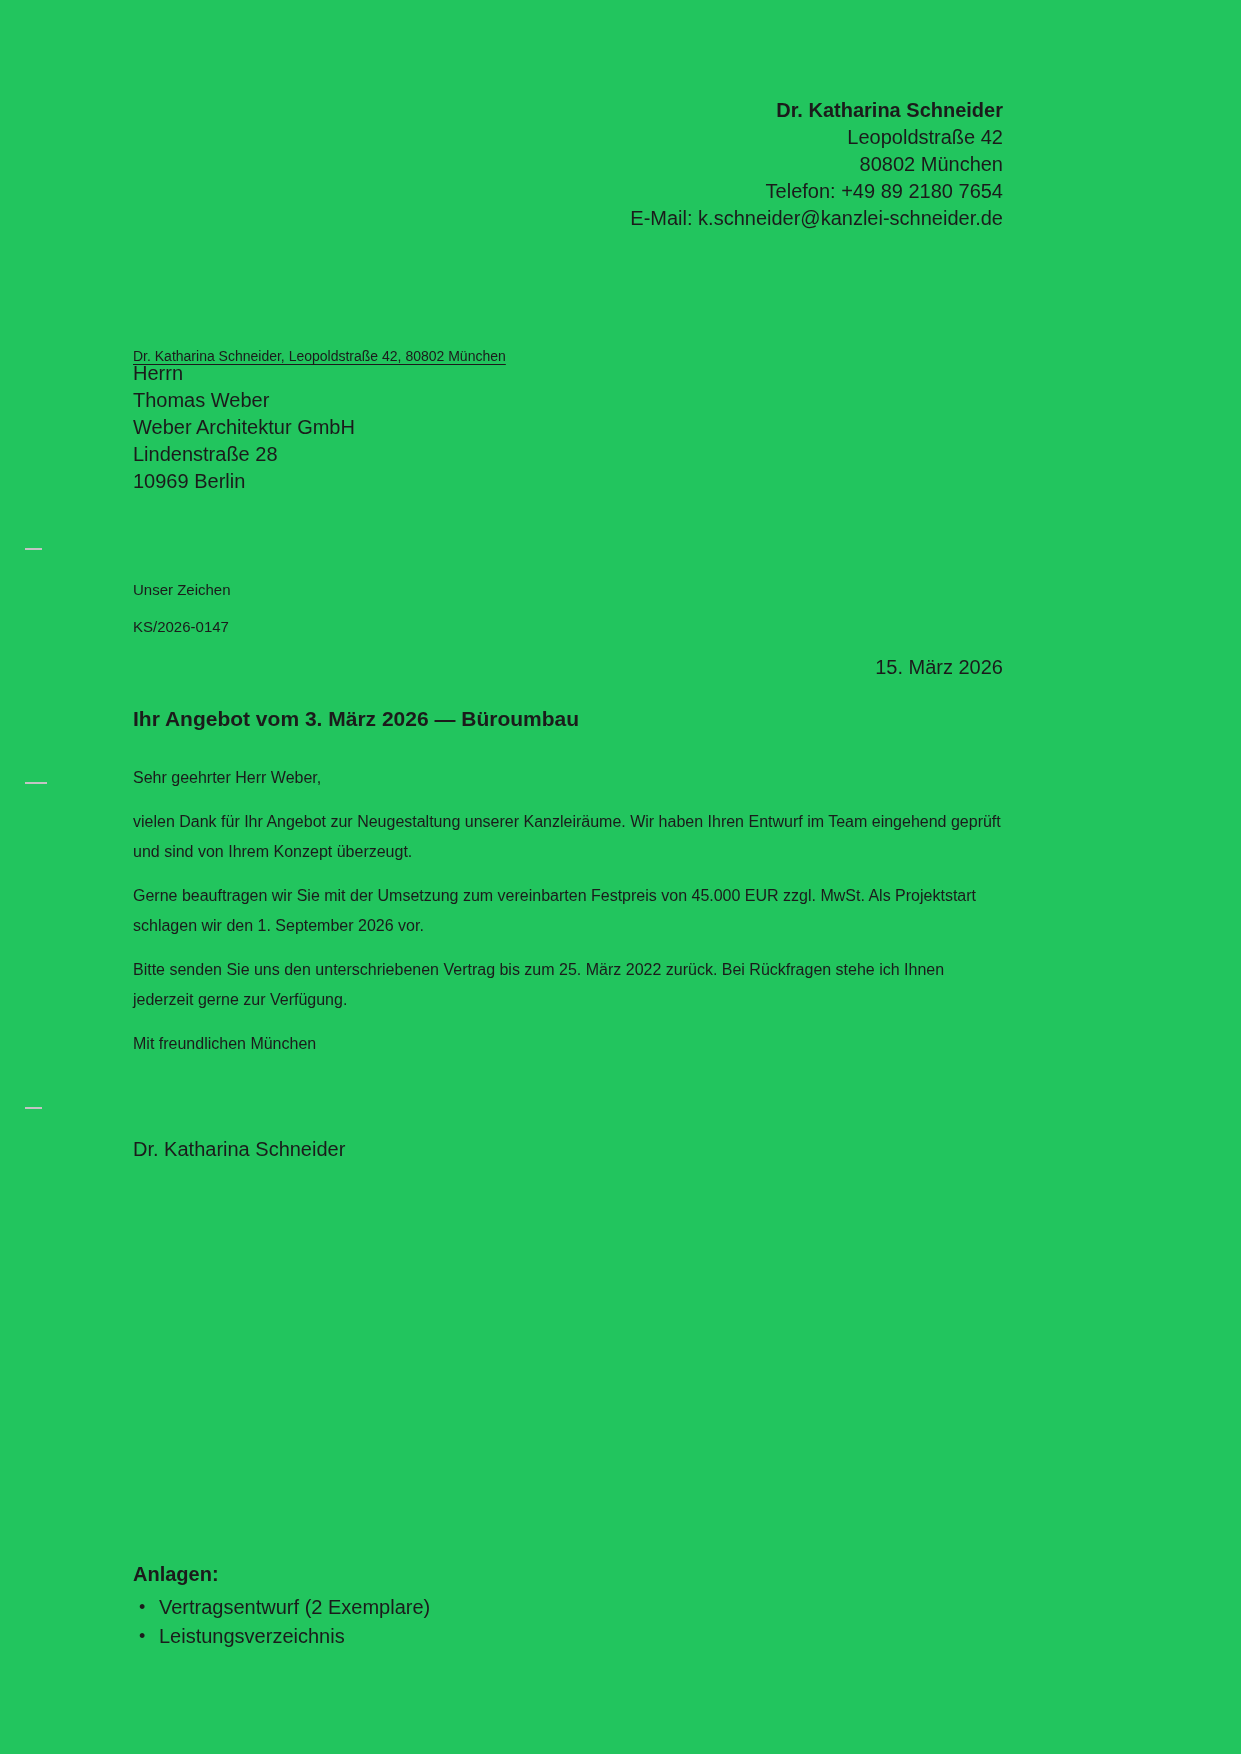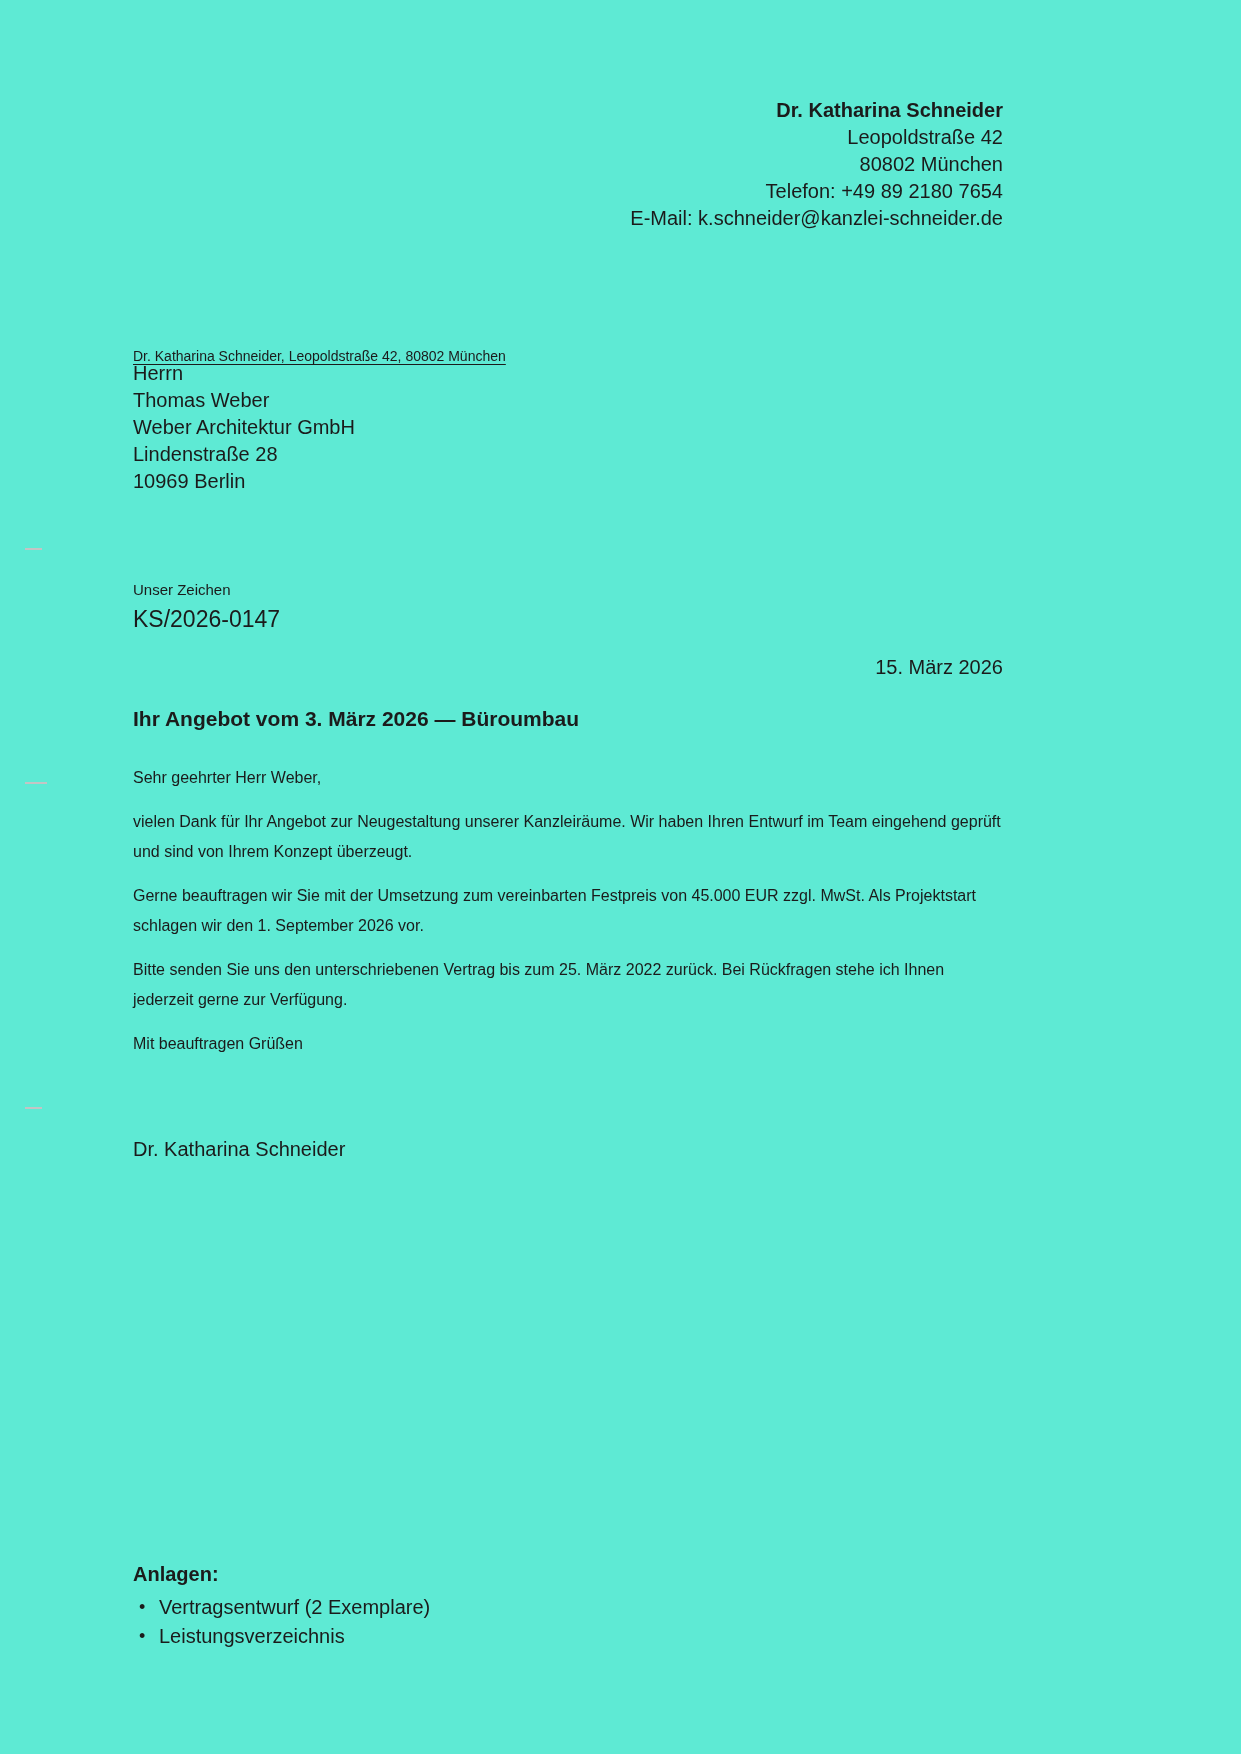--- a/index.html
+++ b/index.html
@@ -1,20 +1,20 @@
 <!DOCTYPE html>
 <html lang="de"><head>
 <meta charset="utf-8">
 <style>
   html, body { margin: 0; padding: 0; background: #ffffff; }
   .page {
     position: relative;
     width: 1241px;
     height: 1754px;
-    background: #5eead4;
+    background: #22c55e;
     font-family: "Liberation Sans", sans-serif;
     color: #1b1b1b;
     overflow: hidden;
   }
 
   
   .sender {
     position: absolute;
     top: 97px;
     right: 238px;
@@ -39,21 +39,21 @@
     position: absolute;
     top: 360px;
     left: 133px;
     font-size: 20px;
     line-height: 27px;
   }
 
   
   .reference { position: absolute; top: 581px; left: 133px; }
   .reference .ref-label { font-size: 15px; }
-  .reference .ref-value { font-size: 23px; margin-top: 8px; }
+  .reference .ref-value { font-size: 15px; margin-top: 20px; }
 
   
   .date-line { position: absolute; top: 656px; right: 238px; font-size: 20px; }
 
   
   .subject {
     position: absolute;
     top: 707px;
     left: 133px;
     font-size: 21px;
@@ -122,21 +122,21 @@
 
   <div class="date-line">15. März 2026</div>
 
   <div class="subject">Ihr Angebot vom 3. März 2026 — Büroumbau</div>
 
   <div class="body-text">
     <p>Sehr geehrter Herr Weber,</p>
     <p>vielen Dank für Ihr Angebot zur Neugestaltung unserer Kanzleiräume. Wir haben Ihren Entwurf im Team eingehend geprüft und sind von Ihrem Konzept überzeugt.</p>
     <p>Gerne beauftragen wir Sie mit der Umsetzung zum vereinbarten Festpreis von 45.000 EUR zzgl. MwSt. Als Projektstart schlagen wir den 1. September 2026 vor.</p>
     <p>Bitte senden Sie uns den unterschriebenen Vertrag bis zum 25. März 2022 zurück. Bei Rückfragen stehe ich Ihnen jederzeit gerne zur Verfügung.</p>
-    <p>Mit beauftragen Grüßen</p>
+    <p>Mit freundlichen München</p>
   </div>
 
   <div class="signature">Dr. Katharina Schneider</div>
 
   <div class="enclosures">
     <div class="enc-label">Anlagen:</div>
     <ul>
       <li>Vertragsentwurf (2 Exemplare)</li>
       <li>Leistungsverzeichnis</li>
     </ul>

